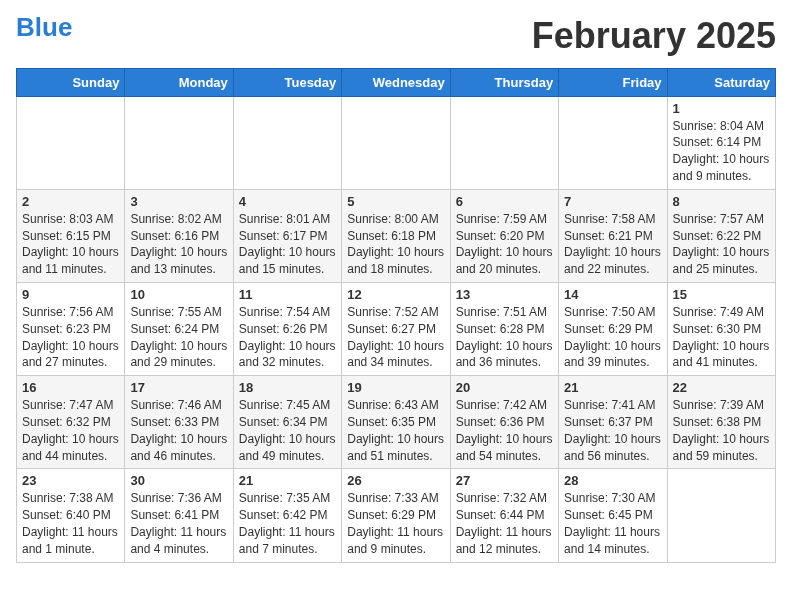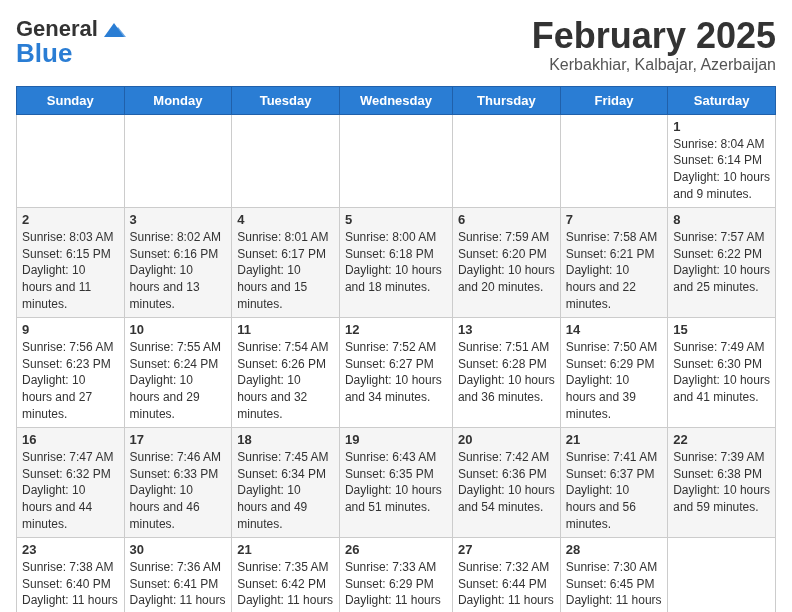--- a/index.html
+++ b/index.html
@@ -38,22 +38,22 @@
     .calendar {
       width: 100%;
       border-collapse: collapse;
       border: 1px solid #ccc;
     }
     .calendar th {
       background-color: #2a7dd4;
       color: #fff;
       font-size: 13px;
       font-weight: bold;
-      padding: 6px 20px;
-      text-align: center;
+      padding: 6px 5px;
+      text-align: right;
       border: 1px solid #2060aa;
     }
     .calendar td {
       vertical-align: top;
       padding: 4px 5px;
       font-size: 10.5px;
       color: #333;
       border: 1px solid #ccc;
       width: 108px;
       height: 80px;
@@ -74,32 +74,24 @@
     }
     tr:nth-child(odd) td { background: #fff; }
     tr:nth-child(even) td { background: #f5f5f5; }
     tr:first-child th { background-color: #2a7dd4; }
   </style>
 </head>
 <body>
 
 <div class="header">
   <div class="logo">
-    <div style="display:flex;align-items:center;gap:2px;">
-      <span style="font-size:22px;font-weight:bold;color:#333;">General</span>
-      <svg width="28" height="20" viewBox="0 0 28 20">
-        <polygon points="4,18 14,4 24,18" fill="#2a7dd4"></polygon>
-        <polygon points="10,18 18,8 26,18" fill="#2a7dd4" opacity="0.7"></polygon>
-      </svg>
-    </div>
     <span style="font-size:26px;font-weight:bold;color:#2a7dd4;margin-top:-4px;">Blue</span>
   </div>
   <div class="title-block">
     <div class="month-title">February 2025</div>
-    <div class="subtitle">Kerbakhiar, Kalbajar, Azerbaijan</div>
   </div>
 </div>
 
 <table class="calendar">
   <thead>
     <tr>
     <th>Sunday</th>
         <th>Monday</th>
         <th>Tuesday</th>
         <th>Wednesday</th>

